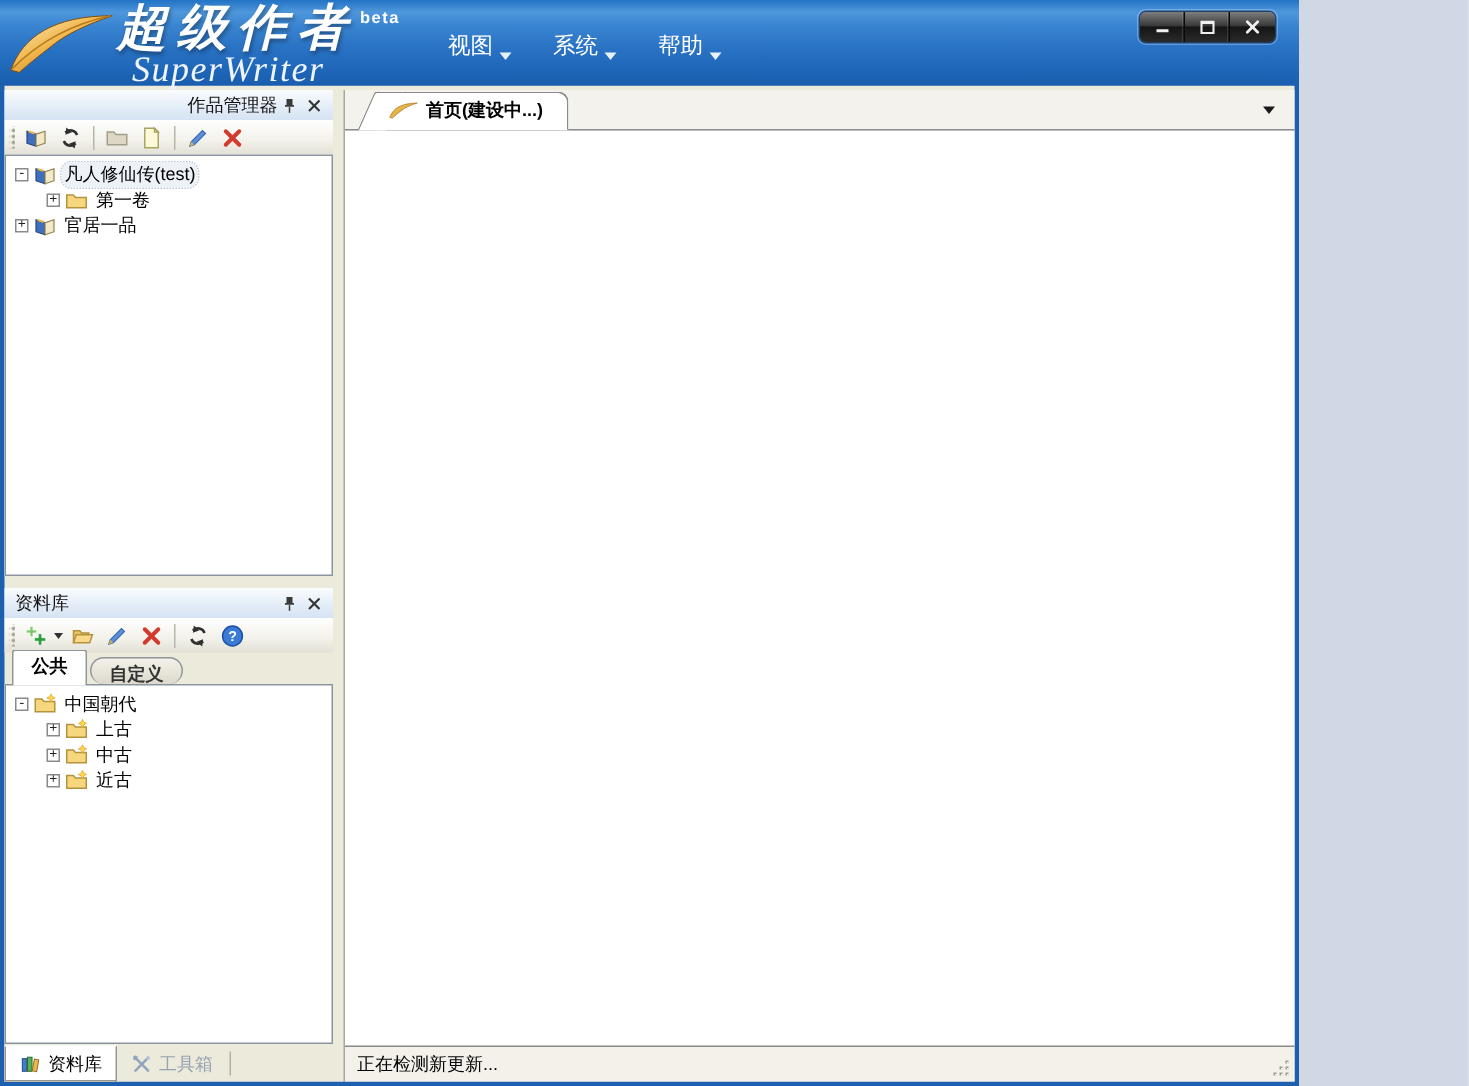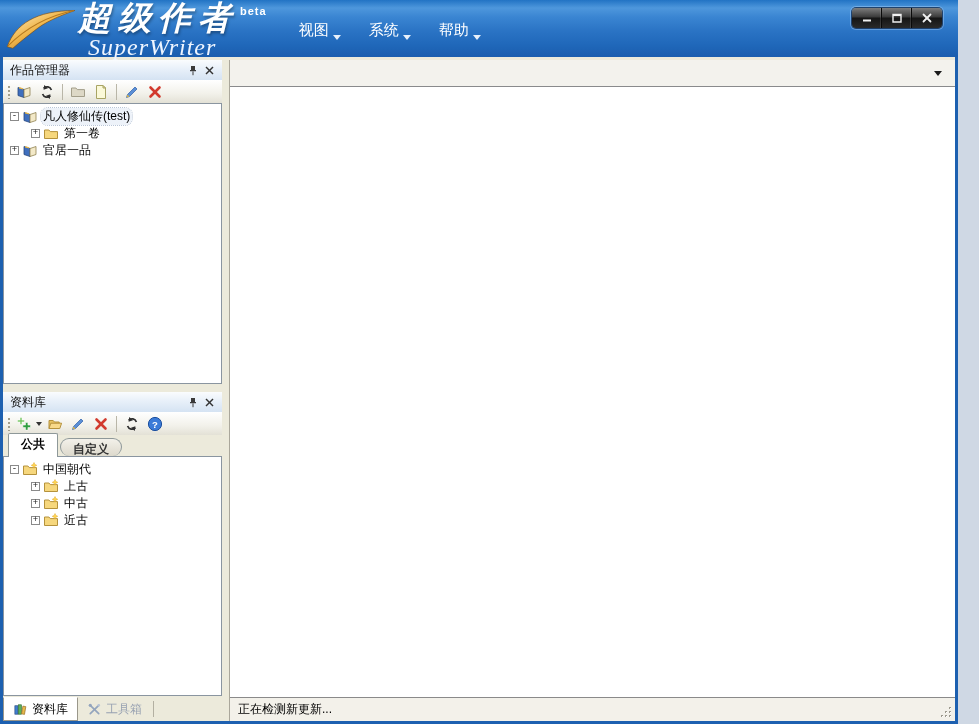--- a/index.html
+++ b/index.html
@@ -1,19 +1,19 @@
 <!DOCTYPE html>
 <html><head>
 <meta charset="utf-8">
 <style>
   * { margin:0; padding:0; box-sizing:border-box; }
   html,body { background:#cfd8e4; }
   body { font-family:"Liberation Sans","DejaVu Sans",sans-serif; }
 
-  .window { position:relative; width:958px; height:724px; background:#1d60b0; display:flex; flex-direction:column; overflow:hidden; }
+  .window { position:relative; width:866px; height:724px; background:#1d60b0; display:flex; flex-direction:column; overflow:hidden; }
 
   
   .titlebar { height:57px; flex:0 0 57px; display:flex; align-items:center; position:relative;
     background:linear-gradient(180deg,#2273c4 0%,#4e97dc 14%,#3a85d2 30%,#2a73c4 55%,#2068ba 78%,#1a5dae 100%); }
   .feather-logo { margin-left:4px; flex:0 0 auto; }
   .logo-text { position:relative; margin-left:0; color:#fff; }
   .logo-cn { font-family:"Liberation Serif","DejaVu Serif",serif; font-style:italic; font-weight:bold;
     font-size:33px; letter-spacing:7px; text-shadow:1px 2px 3px rgba(0,0,0,.35); }
   .logo-beta { font-size:11px; font-weight:bold; position:relative; top:-14px; left:2px; letter-spacing:1px; }
   .logo-en { font-family:"Liberation Serif","DejaVu Serif",serif; font-style:italic; font-size:24px;
@@ -26,21 +26,21 @@
     box-shadow:0 0 0 1px rgba(10,40,80,.8), 0 0 0 2px rgba(200,225,255,.35); }
   .win-btn { width:30px; display:flex; align-items:center; justify-content:center; border-right:1px solid #0a0a0a; box-shadow:inset -1px 0 0 rgba(255,255,255,.12); cursor:default; }
   .win-btn:last-child { border-right:none; box-shadow:none; }
 
   
   .app-body { flex:1; display:flex; margin:0 3px 3px 3px; padding-top:3px; background:#eceadb; min-height:0; }
 
   
   .left-col { width:219px; flex:0 0 219px; display:flex; flex-direction:column; min-height:0; }
   .panel { display:flex; flex-direction:column; min-height:0; }
-  .panel-works { flex:0 0 324px; }
+  .panel-works { flex:0 0 324px;text-align:right; }
   .panel-gap { flex:0 0 8px; }
   .panel-library { flex:1; }
   .caption { height:20px; flex:0 0 20px; display:flex; align-items:center; padding:0 5px 0 7px;
     background:linear-gradient(180deg,#fafcfe 0%,#e8f0f9 45%,#d5e3f3 100%); font-size:12px; color:#111; }
   .caption-title { flex:1; }
   .caption-btn { width:16px; height:15px; display:flex; align-items:center; justify-content:center; cursor:default; }
   .toolbar { height:23px; flex:0 0 23px; display:flex; align-items:center; gap:3px; padding:0 2px;
     background:linear-gradient(180deg,#ffffff 0%,#f2f1ea 60%,#e3e1d6 100%); }
   .grip { width:4px; height:15px; margin:0 1px;
     background-image:radial-gradient(circle,#a39f8c 1px,transparent 1.3px); background-size:4px 4px; background-position:1px 1px; }
@@ -377,20 +377,26 @@
           <span>工具箱</span>
         </div>
         <div class="btab-sep"></div>
       </div>
     </div>
 
     <div class="splitter"></div>
 
     <div class="main-col">
       <div class="tabstrip">
+        <div class="doc-tab">
+          <svg width="20" height="13" viewBox="0 0 46 28">
+            <path d="M2 25 C7 11 20 3 44 3 C34 6 25 10 19 15 C14 19 10 22 6 26 Z" fill="#e8b44a" stroke="#a06a18" stroke-width="1"></path>
+          </svg>
+          <span>首页(建设中...)</span>
+        </div>
         <div class="tab-dd">
           <span class="caret"></span>
         </div>
       </div>
       <div class="content"></div>
       <div class="statusbar">
         <span class="status-text">正在检测新更新...</span>
         <span class="resize-grip">
           <svg width="13" height="13" viewBox="0 0 13 13">
             <g fill="#9d9a8e">

